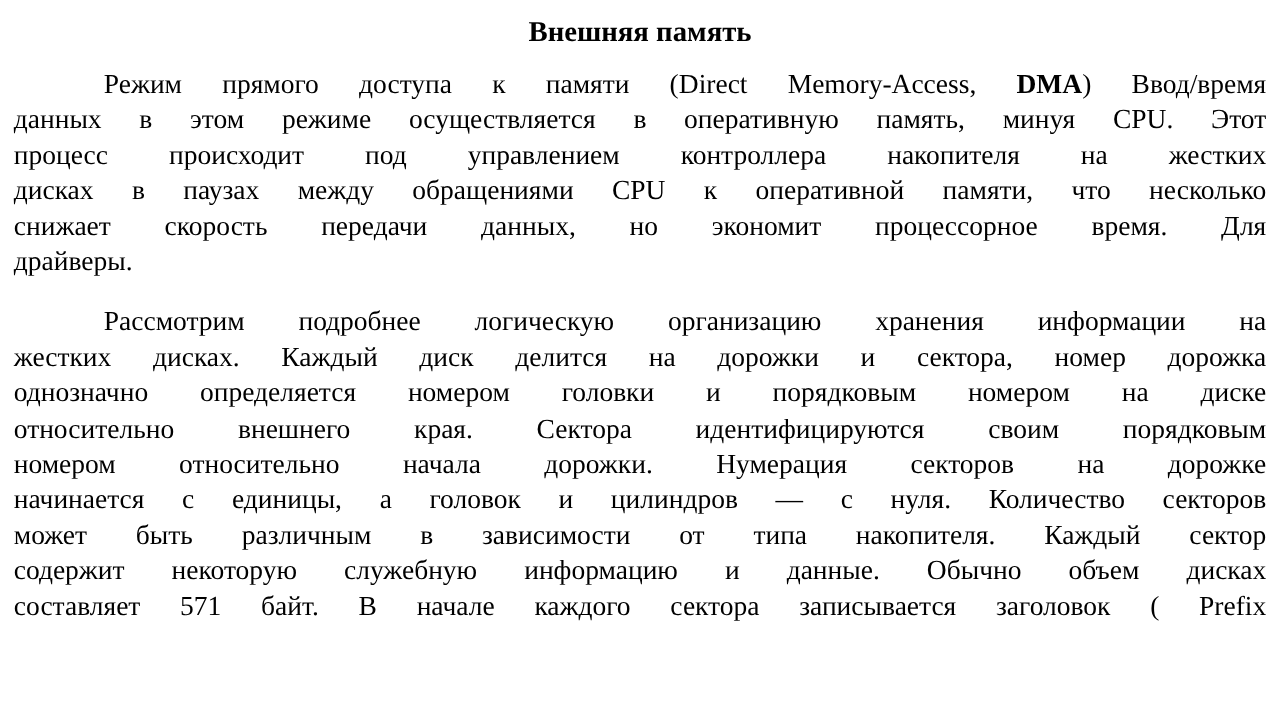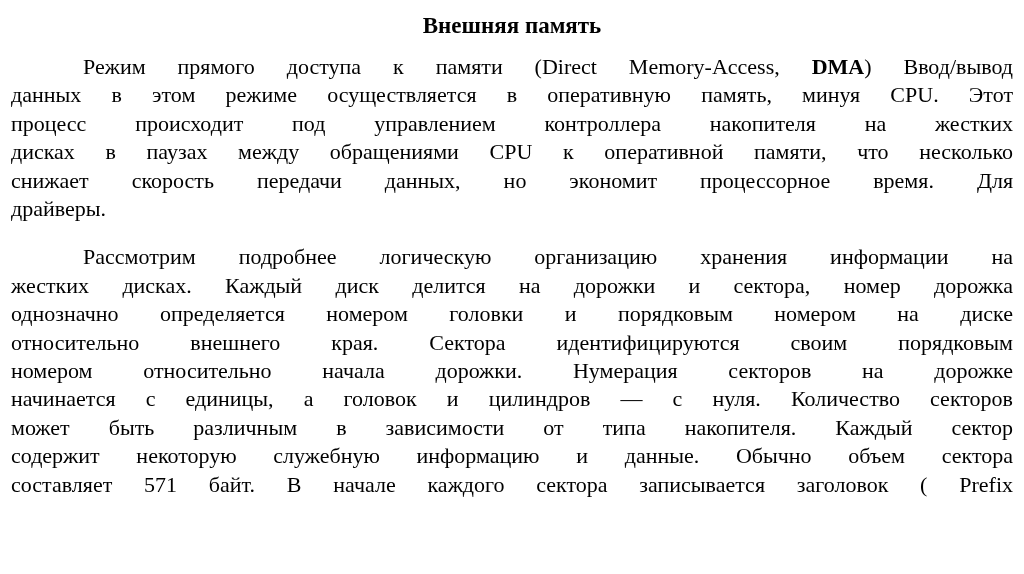--- a/index.html
+++ b/index.html
@@ -52,33 +52,33 @@
   }
 </style>
 </head>
 <body>
 
 <div class="page">
 
   <h1 class="title">Внешняя память</h1>
 
   <div class="para">
-    <div class="line indent"><span>Режим прямого доступа к памяти (Direct Memory-Access, </span><span class="b">DMA</span><span>) Ввод/вывод</span></div>
+    <div class="line indent"><span>Режим прямого доступа к памяти (Direct Memory-Access, </span><span class="b">DMA</span><span>) Ввод/время</span></div>
     <div class="line">данных в этом режиме осуществляется в оперативную память, минуя CPU. Этот</div>
     <div class="line">процесс происходит под управлением контроллера накопителя на жестких</div>
     <div class="line">дисках в паузах между обращениями CPU к оперативной памяти, что несколько</div>
     <div class="line">снижает скорость передачи данных, но экономит процессорное время. Для</div>
     <div class="line lastline">драйверы.</div>
   </div>
 
   <div class="para para2">
     <div class="line indent">Рассмотрим подробнее логическую организацию хранения информации на</div>
     <div class="line">жестких дисках. Каждый диск делится на дорожки и сектора, номер дорожка</div>
     <div class="line">однозначно определяется номером головки и порядковым номером на диске</div>
     <div class="line">относительно внешнего края. Сектора идентифицируются своим порядковым</div>
     <div class="line">номером относительно начала дорожки. Нумерация секторов на дорожке</div>
     <div class="line">начинается с единицы, а головок и цилиндров — с нуля. Количество секторов</div>
     <div class="line">может быть различным в зависимости от типа накопителя. Каждый сектор</div>
-    <div class="line">содержит некоторую служебную информацию и данные. Обычно объем сектора</div>
+    <div class="line">содержит некоторую служебную информацию и данные. Обычно объем дисках</div>
     <div class="line">составляет 571 байт. В начале каждого сектора записывается заголовок ( Prefix</div>
   </div>
 
 </div>
 
 </body></html>

